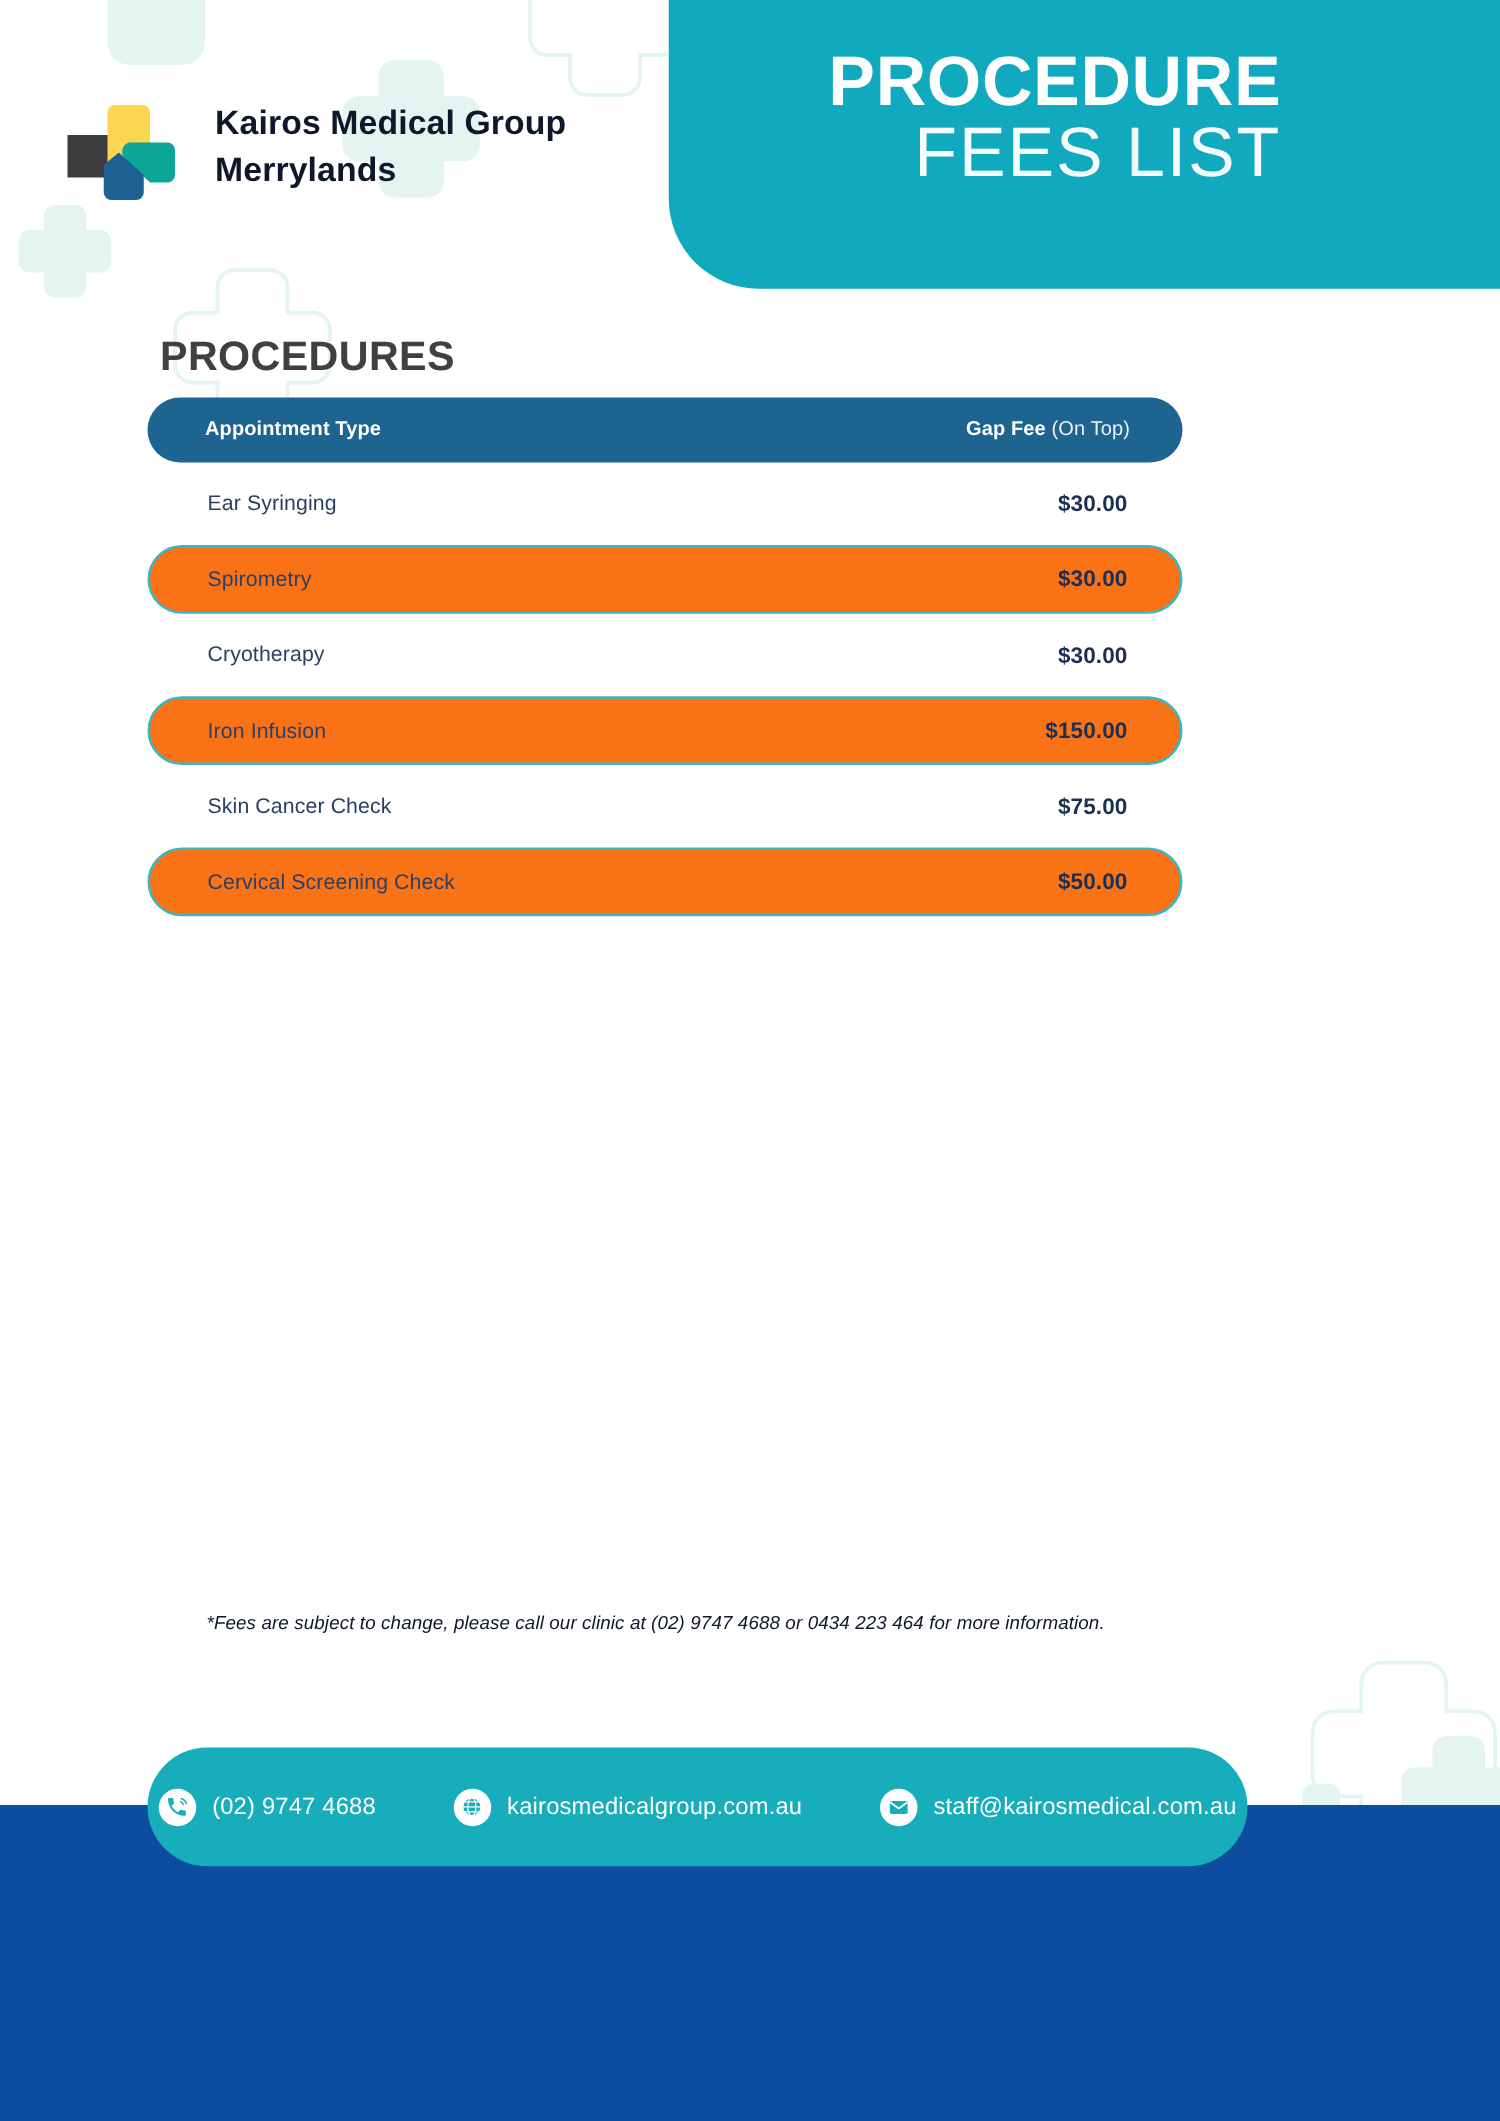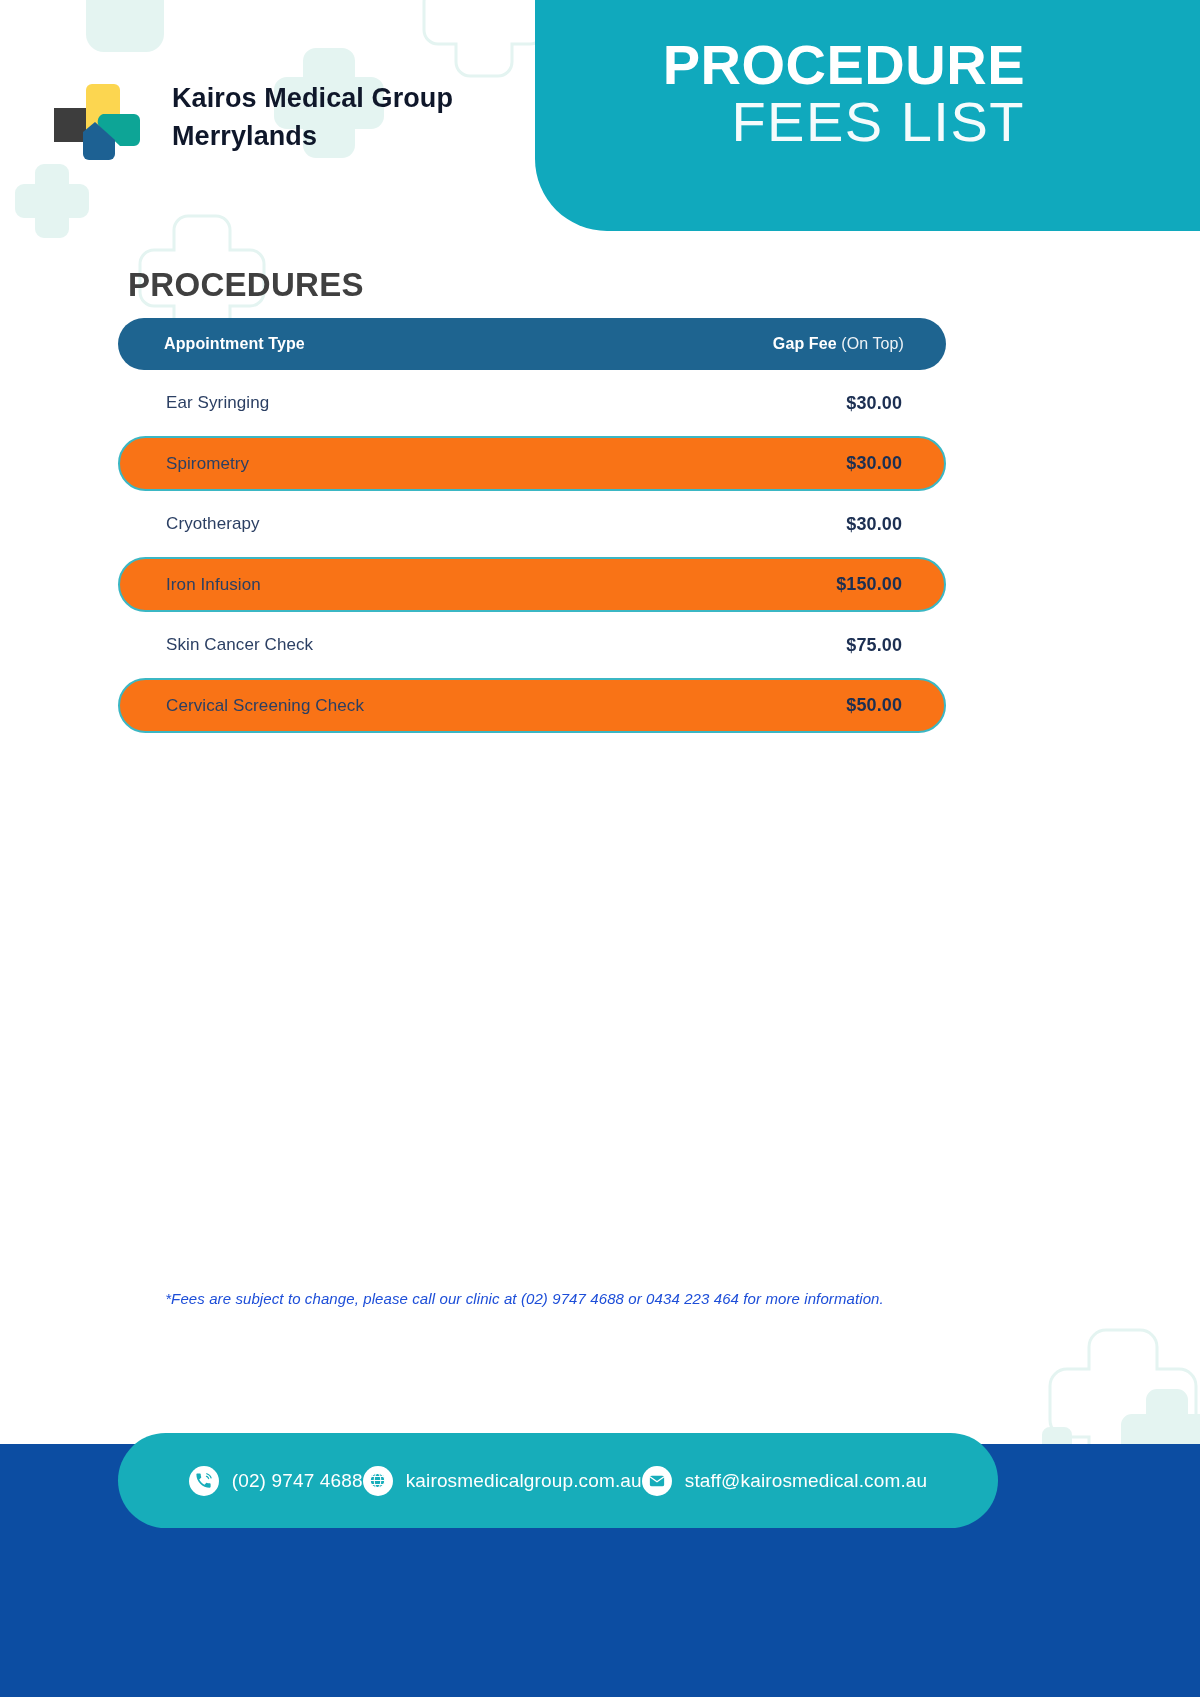--- a/index.html
+++ b/index.html
@@ -170,21 +170,21 @@
     letter-spacing: 0.1px;
   }
 
   
   .footnote {
     position: absolute;
     top: 1290px;
     left: 0;
     width: 1049px;
     text-align: center;
-    color: #1d4ed8;
+    color: #0f172a;
     font-size: 15px;
     font-style: italic;
     font-weight: 500;
     letter-spacing: 0.1px;
     z-index: 3;
   }
 
   
   .footer-band {
     position: absolute;
@@ -199,22 +199,22 @@
     position: absolute;
     left: 118px;
     top: 1398px;
     width: 880px;
     height: 95px;
     background: #17adba;
     border-radius: 999px;
     display: flex;
     align-items: center;
     justify-content: center;
+    gap: 62px;
     z-index: 4;
-    margin-top: 35px;
   }
   .contact {
     display: flex;
     align-items: center;
     gap: 13px;
   }
   .contact-icon {
     width: 30px;
     height: 30px;
     border-radius: 50%;

